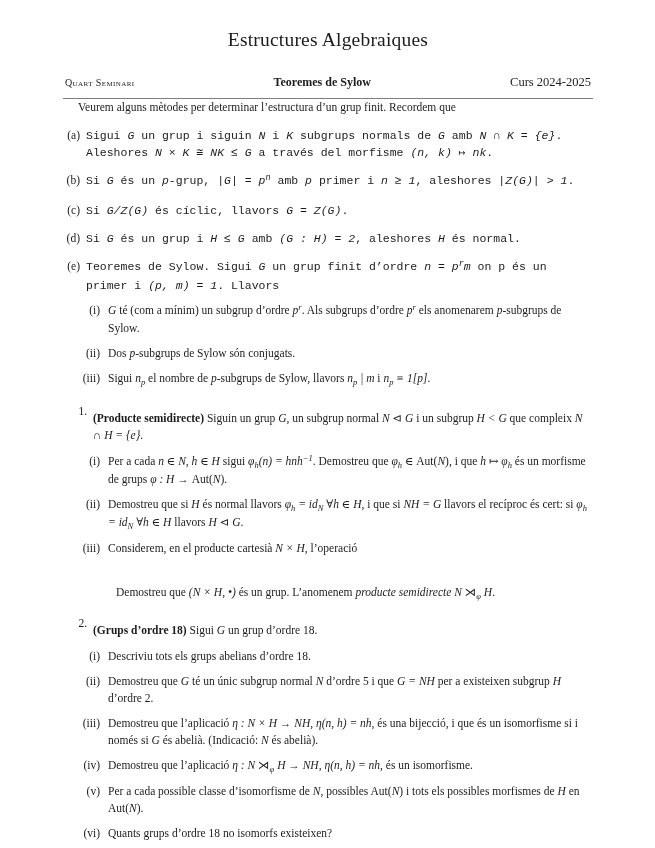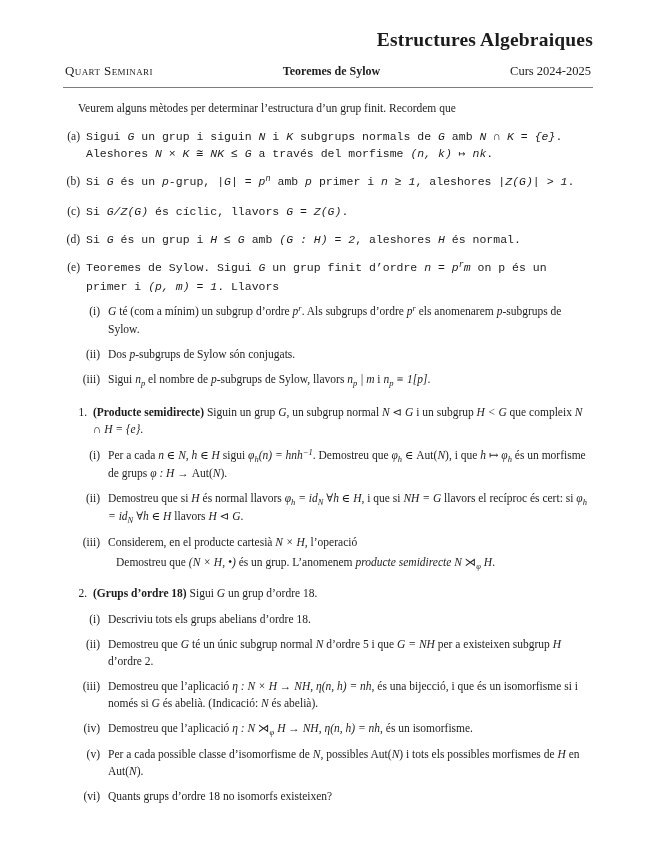--- a/index.html
+++ b/index.html
@@ -8,48 +8,48 @@
     position:relative;
     width:655px; height:848px;
     background:#ffffff;
     color:#1c1c1c;
     font-family:"Liberation Serif","DejaVu Serif","DejaVu Sans",serif;
     font-size:11.5px;
     line-height:17px;
     padding:28px 62px 0 63px;
     overflow:hidden;
   }
-  .title { font-size:19.5px; line-height:23px; font-weight:700; text-align:right; letter-spacing:0.2px; }
+  .title { font-size:19.5px; line-height:23px; font-weight:400; text-align:center; letter-spacing:0.2px; }
   .subhead { display:flex; justify-content:space-between; align-items:baseline; margin-top:11px; padding:0 2px; }
-  .sc   { font-variant:small-caps; font-size:13px; letter-spacing:0.4px; }
+  .sc   { font-variant:small-caps; font-size:10px; letter-spacing:0.4px;margin-top:12px; }
   .subj { font-weight:700; font-size:12px; }
   .curs { font-size:12.5px; }
   .rule { border-top:1px solid #7e7e7e; margin-top:7px; }
-  .intro { margin-top:12px; text-indent:15px; }
+  .intro { text-indent:15px; }
 
   .alpha { margin-top:10px; }
   .arow { display:flex; margin-top:11px; }
   .albl { flex:0 0 23px; text-align:right; padding-right:6px; }
   .atxt { flex:1;font-family:Liberation Mono, monospace; }
 
   .sublist { margin-top:8px; }
   .srow { display:flex; margin-top:8px; }
   .slbl { flex:0 0 45px; text-align:right; padding-right:8px; }
   .stxt { flex:1; }
 
   .problems { margin-top:15px; }
   .problem  { margin-top:13px; }
   .prow { display:flex; }
   .plbl { flex:0 0 30px; text-align:right; padding-right:6px; }
-  .ptxt { flex:1; }
+  .ptxt { flex:1;margin-top:7px; }
   .psub { margin-top:9px; }
 
   .disp { margin:9px 0 11px 148px; line-height:21px; }
   .dline2 { margin-left:12px; }
-  .after { margin:3px 0 12px 53px; }
+  .after { margin:27px 0 12px 53px; }
 
   .math { font-style:italic; }
   .bold { font-weight:700; }
   .it   { font-style:italic; }
   .sup  { font-size:8.5px; font-style:italic; position:relative; top:-4px; }
   .sub  { font-size:8.5px; font-style:italic; position:relative; top:2.5px; }
 </style>
 </head>
 <body>
 

